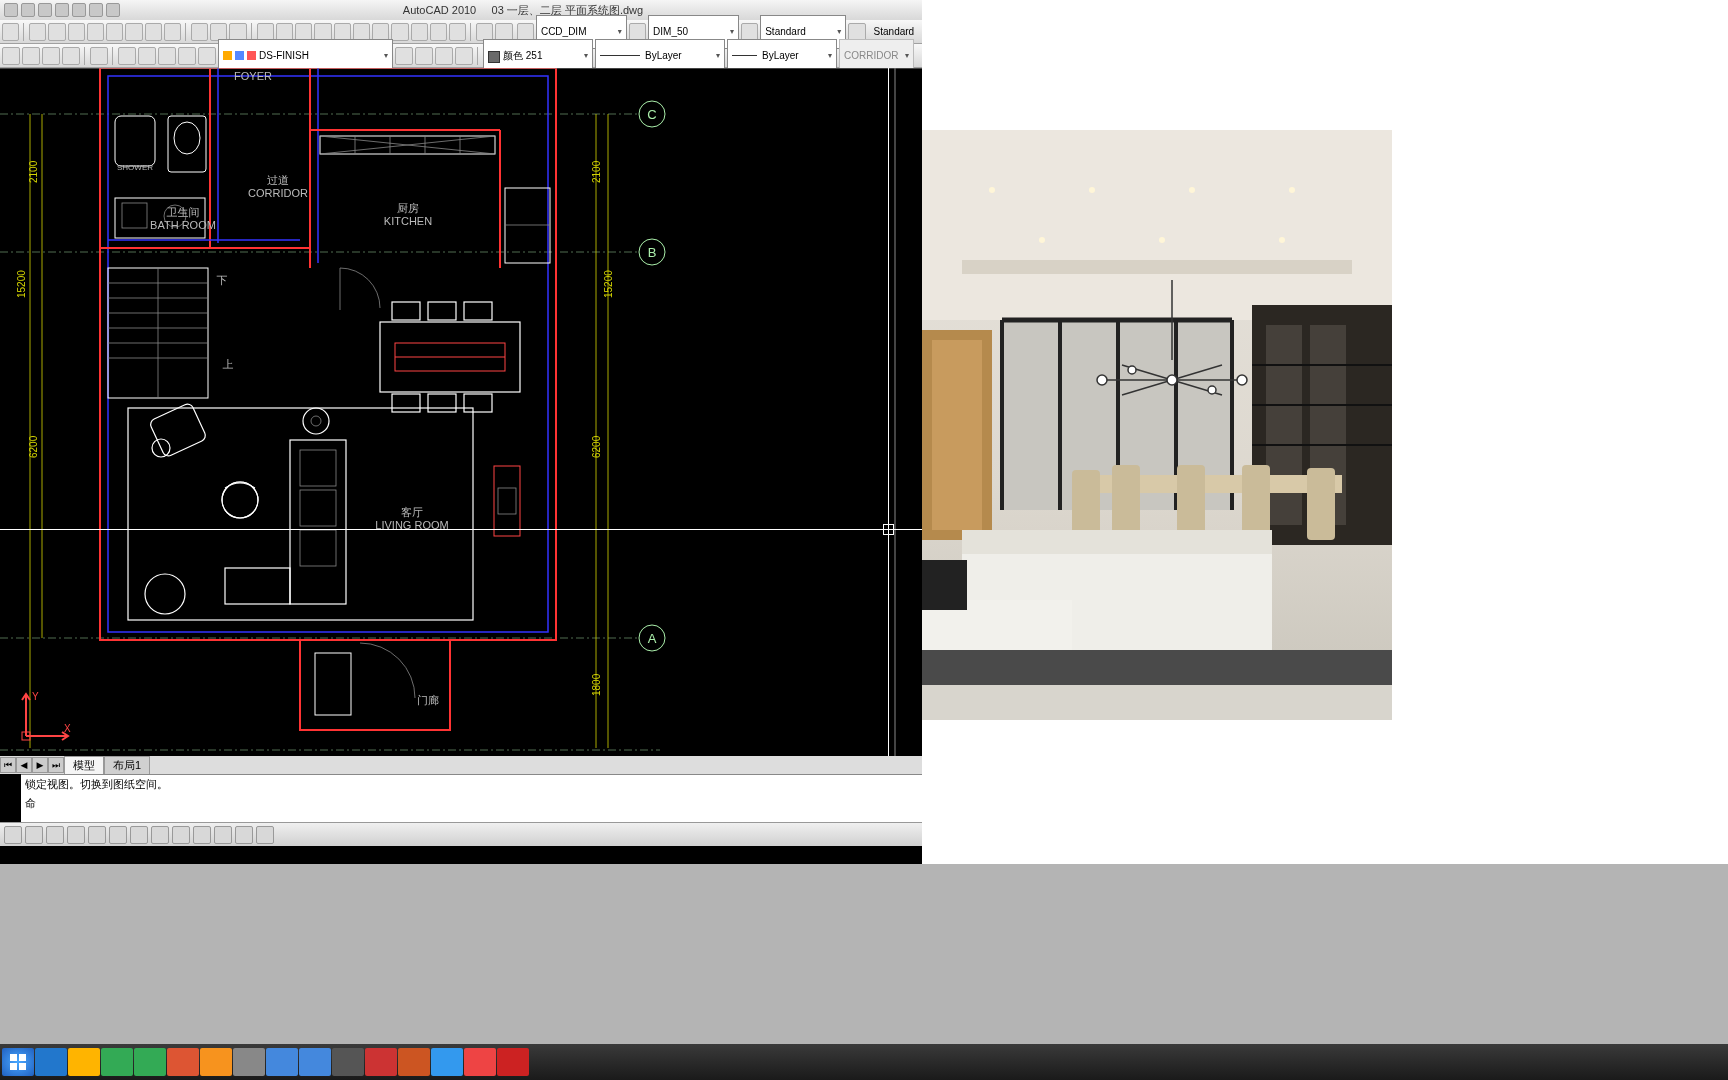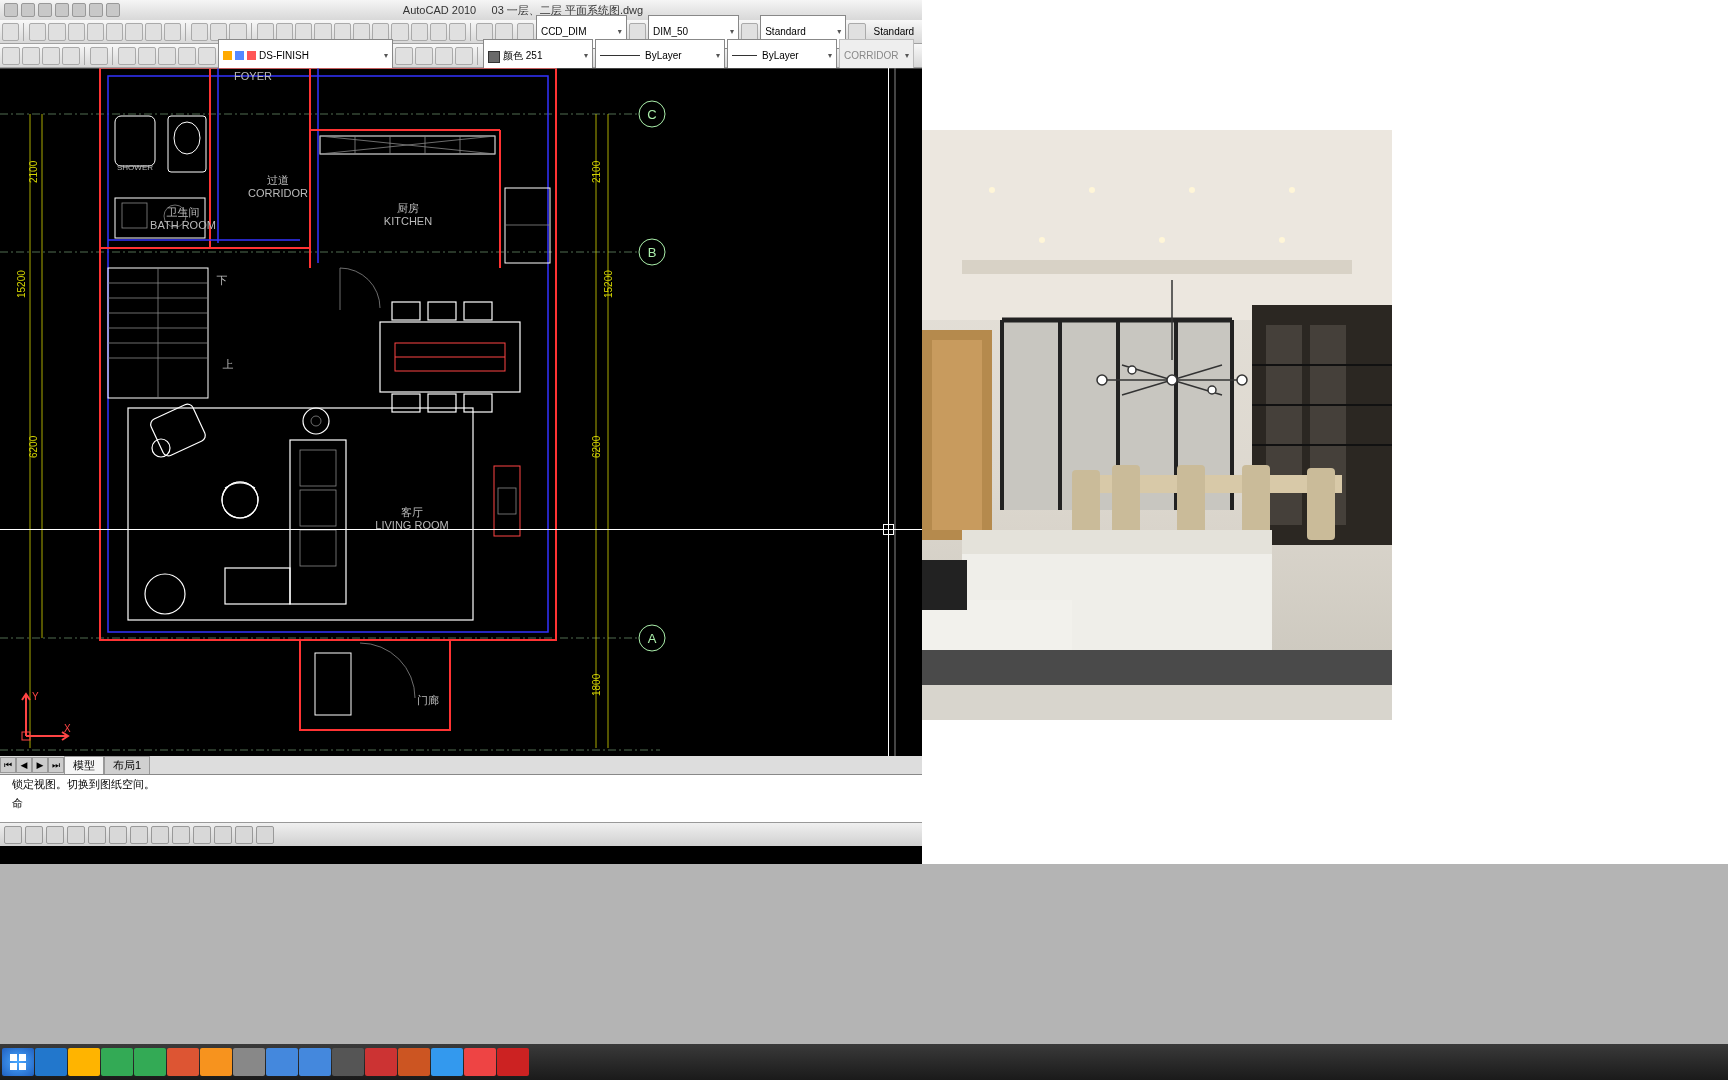--- a/index.html
+++ b/index.html
@@ -30,21 +30,21 @@
 
 .ucs { position:absolute; left:18px; bottom:8px; }
 .ucs svg { width:56px; height:56px; }
 
 .model-tabs { height:18px; background:#ddd; display:flex; align-items:center; font-size:11px; }
 .model-tabs .tab-ctrl { display:flex; }
 .model-tabs .tab-ctrl span { width:16px; height:16px; background:#ccc; border:1px solid #999; display:flex; align-items:center; justify-content:center; font-size:9px; }
 .model-tabs .tab { padding:1px 8px; background:#f5f5f5; border:1px solid #999; border-bottom:none; }
 .model-tabs .tab.inactive { background:#d0d0d0; }
 
-.cmdline { height:48px; background:#fff; border-top:1px solid #888; font-size:11px; padding:2px 12px; color:#000; }
+.cmdline { height:48px; background:#fff; border-top:1px solid #888; font-size:11px; padding:2px 4px; color:#000;margin-left:21px; }
 .cmdline .prompt { display:flex; align-items:center; margin-top:4px; }
 .cmdline .prompt input { border:none; outline:none; font-size:11px; margin-left:2px; width:200px; background:transparent; }
 
 .statusbar { height:24px; background:linear-gradient(#f0f0f0,#d0d0d0); border-top:1px solid #999; display:flex; align-items:center; padding:0 4px; gap:3px; }
 .statusbar .sico { width:18px; height:18px; background:#d8d8d8; border:1px solid #999; border-radius:2px; }
 
 
 .plan text { font-family: Arial, sans-serif; }
 .wall { stroke:#ff3333; stroke-width:2; fill:none; }
 .wall-in { stroke:#3333ff; stroke-width:1.5; fill:none; }

